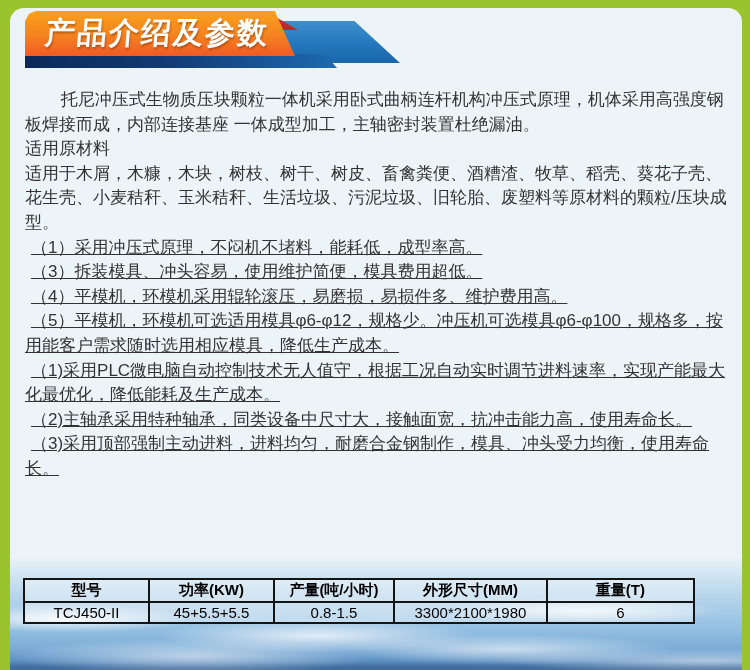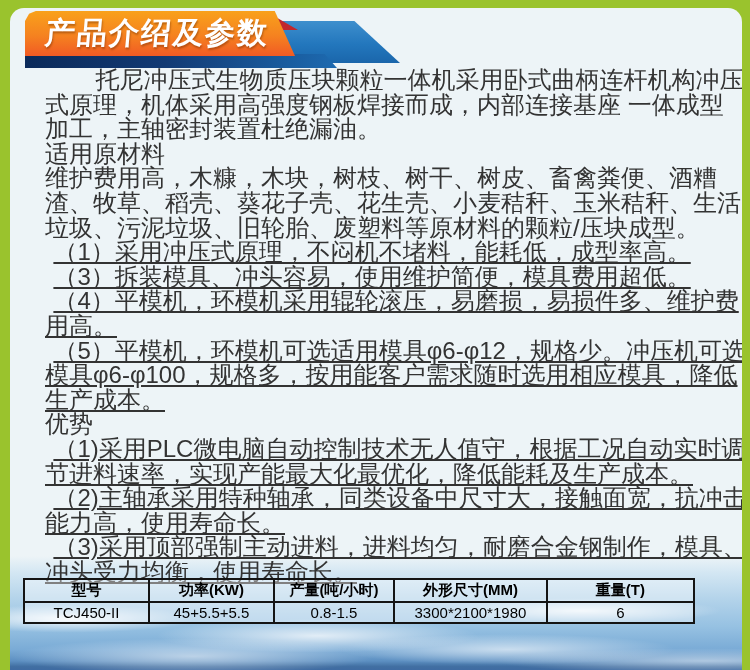--- a/index.html
+++ b/index.html
@@ -48,24 +48,23 @@
     padding-left:20px;
     font-size:30px; font-weight:bold; color:#ffffff;
     letter-spacing:2px;
     transform:skewX(-5deg);
     text-shadow:1px 2px 2px rgba(110,45,0,.45);
     white-space:nowrap;
   }
 
   
   .content {
-    position:absolute; left:15px; top:60px; width:702px;
-    font-size:24px; line-height:24.6px; color:#333;
+    position:absolute; left:15px; top:80px; width:702px;
+    font-size:17px; line-height:24.6px; color:#333;
     z-index:2;
-    margin-left:20px;
   }
   .content p { margin:0; }
   .content p.indent { text-indent:2.1em; }
   .content p.item   { text-indent:0.35em;text-decoration:underline; }
 
   
   .sky {
     position:absolute; left:0; bottom:0; width:732px; height:114px; z-index:1;
     background:
       radial-gradient(ellipse 180px 20px at 8% 55%,  rgba(255,255,255,.9), rgba(255,255,255,0) 70%),
@@ -102,26 +101,25 @@
       <div class="fold-red"></div>
       <div class="bar-navy"></div>
       <div class="banner-orange">
         <span class="banner-title">产品介绍及参数</span>
       </div>
     </div>
 
     <div class="content">
       <p class="indent">托尼冲压式生物质压块颗粒一体机采用卧式曲柄连杆机构冲压式原理，机体采用高强度钢板焊接而成，内部连接基座 一体成型加工，主轴密封装置杜绝漏油。</p>
       <p>适用原材料</p>
-      <p>维护费用高，木糠，木块，树枝、树干、树皮、畜禽粪便、酒糟渣、牧草、稻壳、葵花子壳、花生壳、小麦秸秆、玉米秸秆、生活垃圾、污泥垃圾、旧轮胎、废塑料等原材料的颗粒/压块成型。</p>
+      <p>适用于木屑，木糠，木块，树枝、树干、树皮、畜禽粪便、酒糟渣、牧草、稻壳、葵花子壳、花生壳、小麦秸秆、玉米秸秆、生活垃圾、污泥垃圾、旧轮胎、废塑料等原材料的颗粒/压块成型。</p>
       <p class="item">（1）采用冲压式原理，不闷机不堵料，能耗低，成型率高。</p>
       <p class="item">（3）拆装模具、冲头容易，使用维护简便，模具费用超低。</p>
       <p class="item">（4）平模机，环模机采用辊轮滚压，易磨损，易损件多、维护费用高。</p>
       <p class="item">（5）平模机，环模机可选适用模具φ6-φ12，规格少。冲压机可选模具φ6-φ100，规格多，按用能客户需求随时选用相应模具，降低生产成本。</p>
-      <p>优势</p>
       <p class="item">（1)采用PLC微电脑自动控制技术无人值守，根据工况自动实时调节进料速率，实现产能最大化最优化，降低能耗及生产成本。</p>
       <p class="item">（2)主轴承采用特种轴承，同类设备中尺寸大，接触面宽，抗冲击能力高，使用寿命长。</p>
       <p class="item">（3)采用顶部强制主动进料，进料均匀，耐磨合金钢制作，模具、冲头受力均衡，使用寿命长。</p>
     </div>
 
     <div class="sky"></div>
 
     <table class="spec-table">
       <colgroup>
         <col style="width:18.65%">

